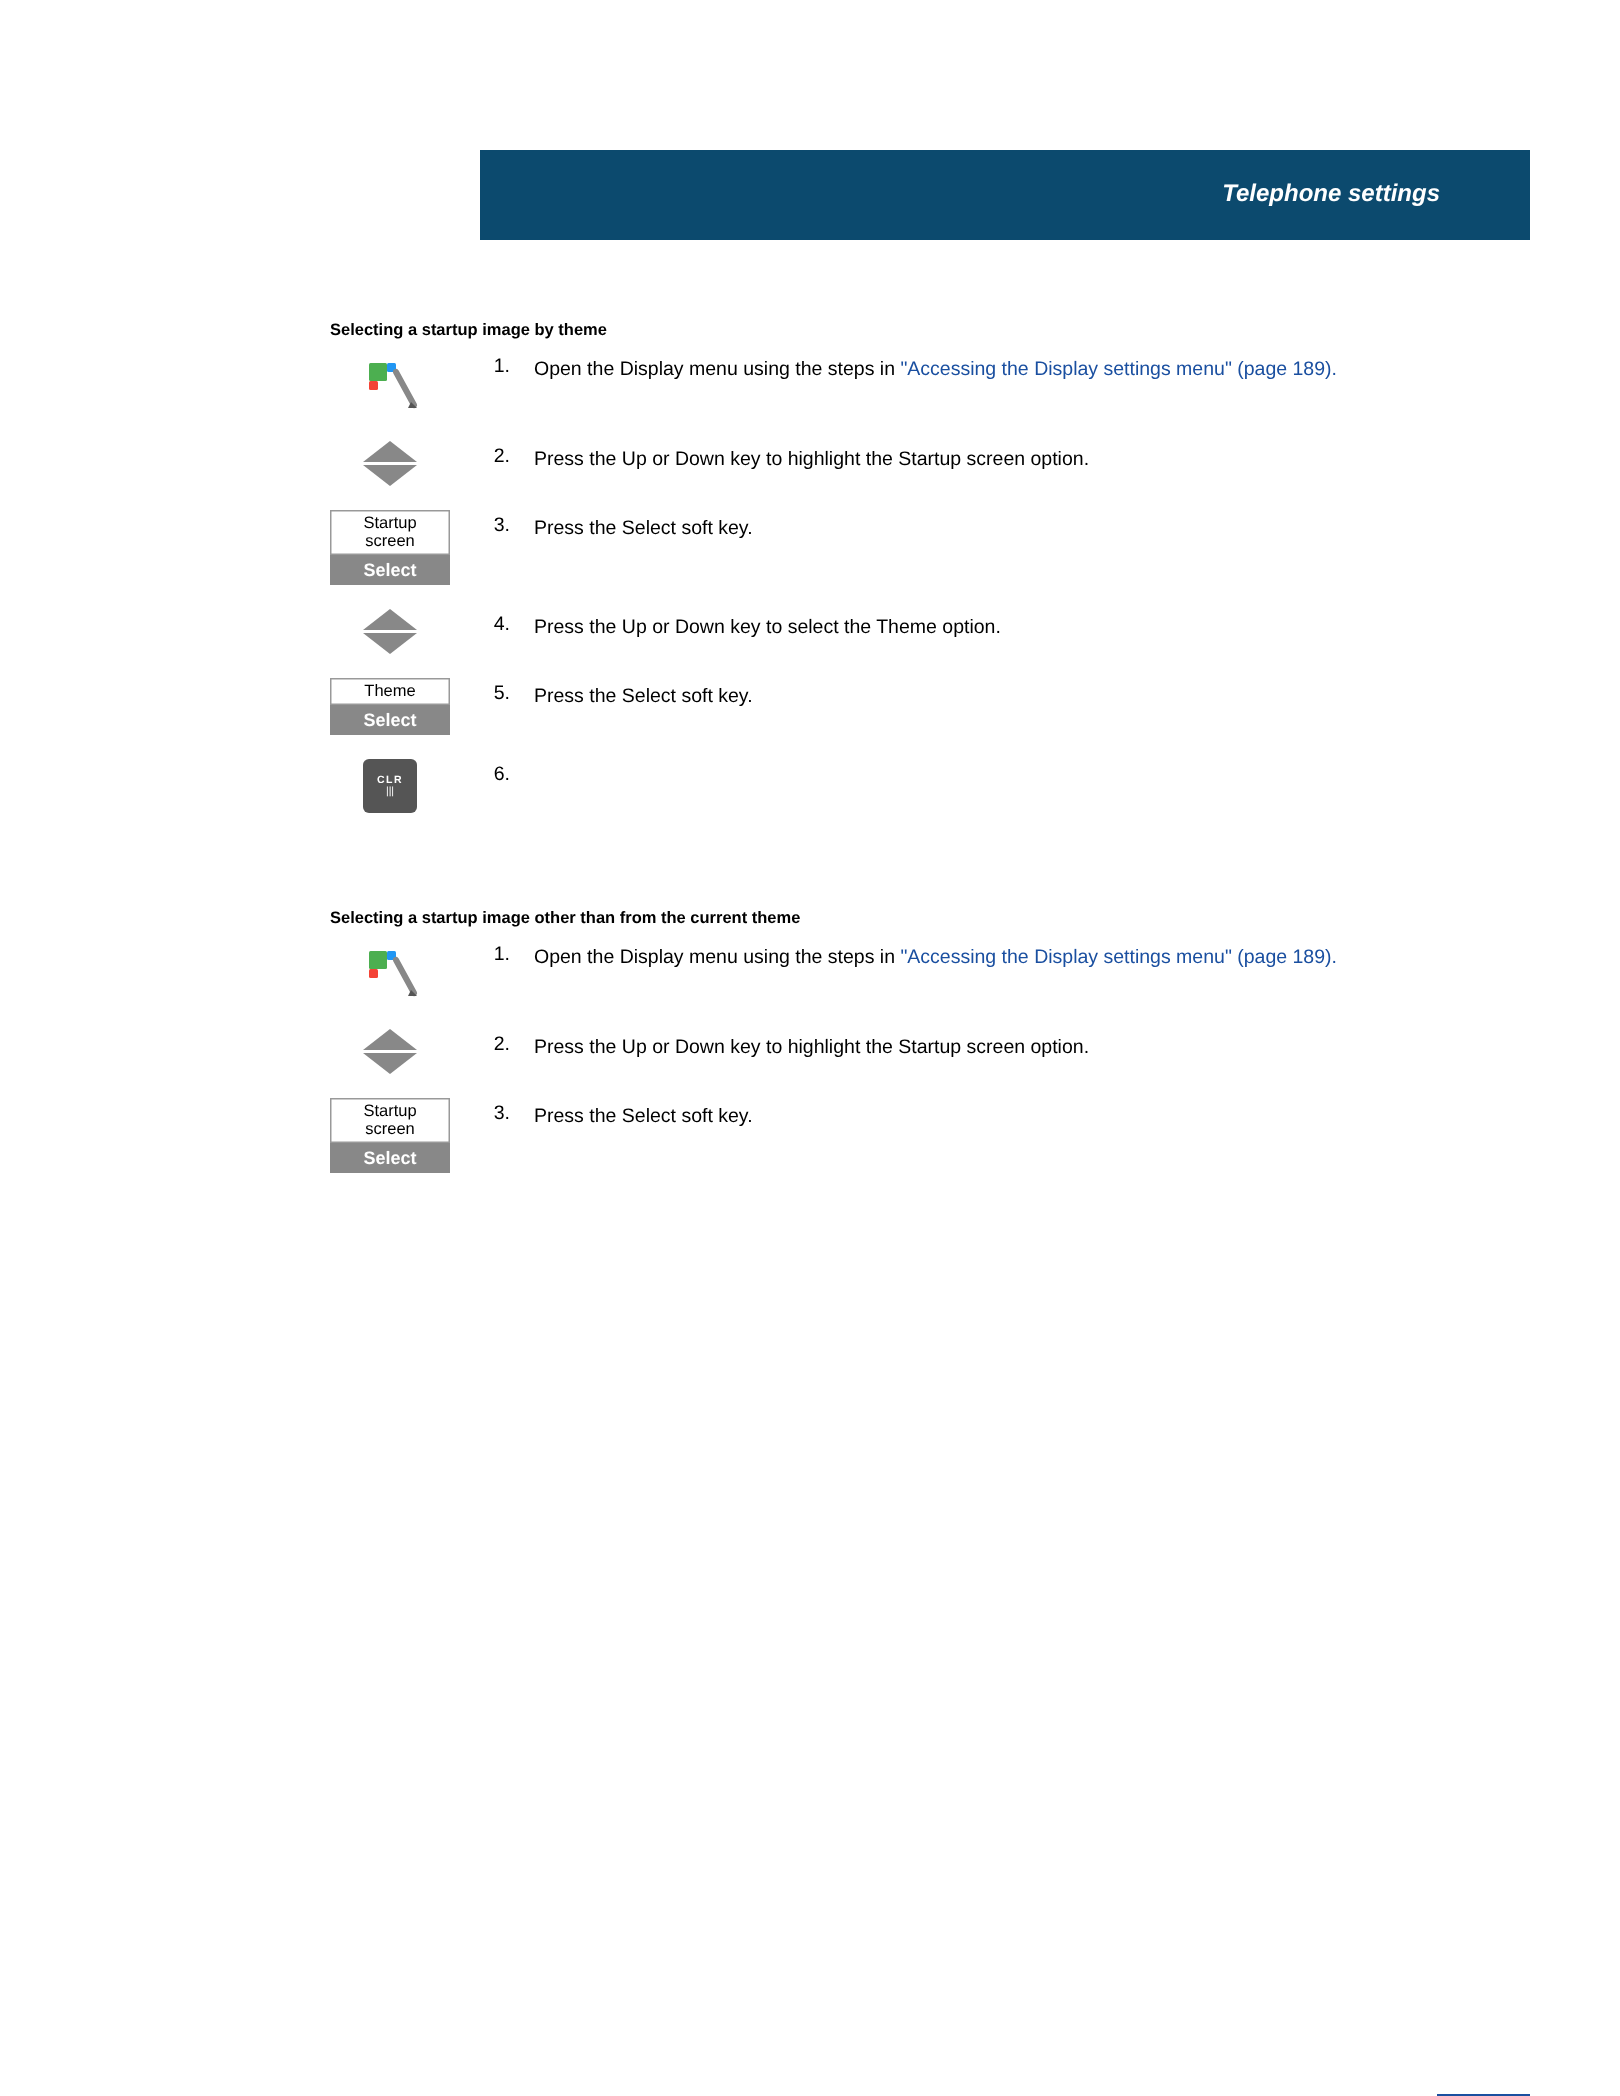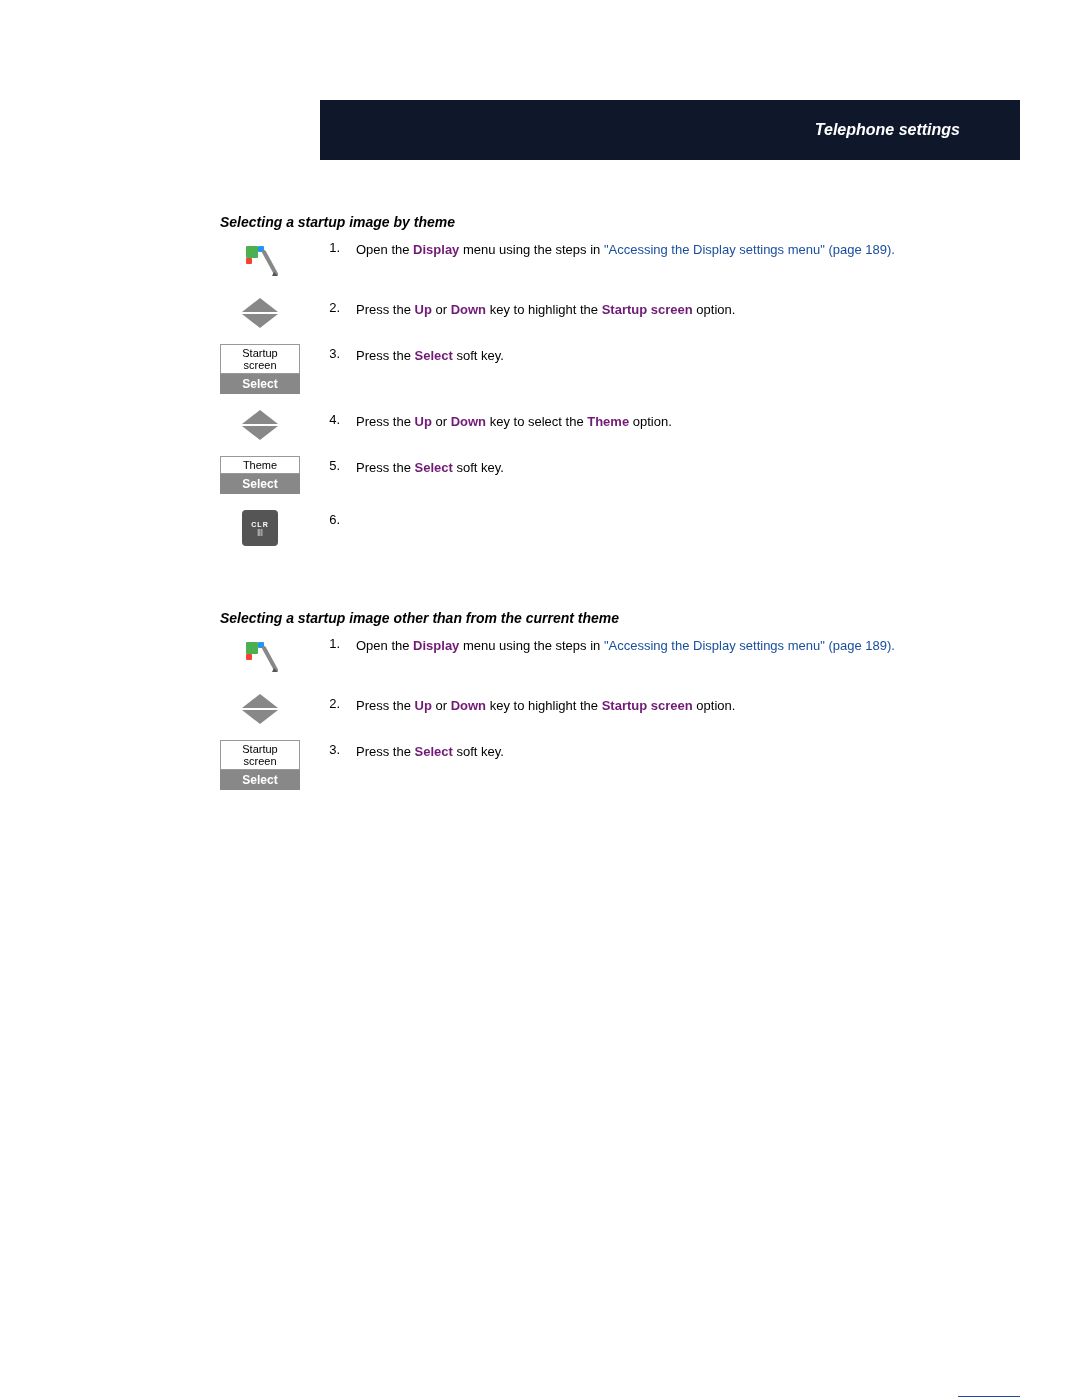--- a/index.html
+++ b/index.html
@@ -16,21 +16,21 @@
     .page-container {
       width: 1080px;
       min-height: 1397px;
       background: #ffffff;
       position: relative;
       padding: 0;
     }
 
     
     .header-bar {
-      background: #0f172a;
+      background: #0c4a6e;
       height: 60px;
       display: flex;
       align-items: center;
       justify-content: flex-end;
       padding-right: 60px;
       margin-left: 320px;
       margin-top: 100px;
       margin-right: 60px;
     }
 
@@ -42,24 +42,23 @@
     }
 
     
     .content {
       padding: 30px 60px 60px 220px;
     }
 
     
     .section-heading {
       font-weight: bold;
-      font-size: 14px;
+      font-size: 11px;
       margin-bottom: 8px;
       margin-top: 24px;
-      font-style: italic;
     }
 
     .section-intro {
       font-size: 13px;
       margin-bottom: 20px;
       line-height: 1.5;
     }
 
     .step-row {
       display: flex;
@@ -91,22 +90,22 @@
       padding-top: 2px;
     }
 
     
     .link-blue {
       color: #1a4fa0;
       text-decoration: none;
     }
 
     .link-blue-bold {
-      color: #701a75;
-      font-weight: bold;
+      color: #000000;
+      font-weight: normal;
       text-decoration: none;
     }
 
     
     .icon-nav-keys {
       display: flex;
       flex-direction: column;
       align-items: center;
       gap: 2px;
     }

